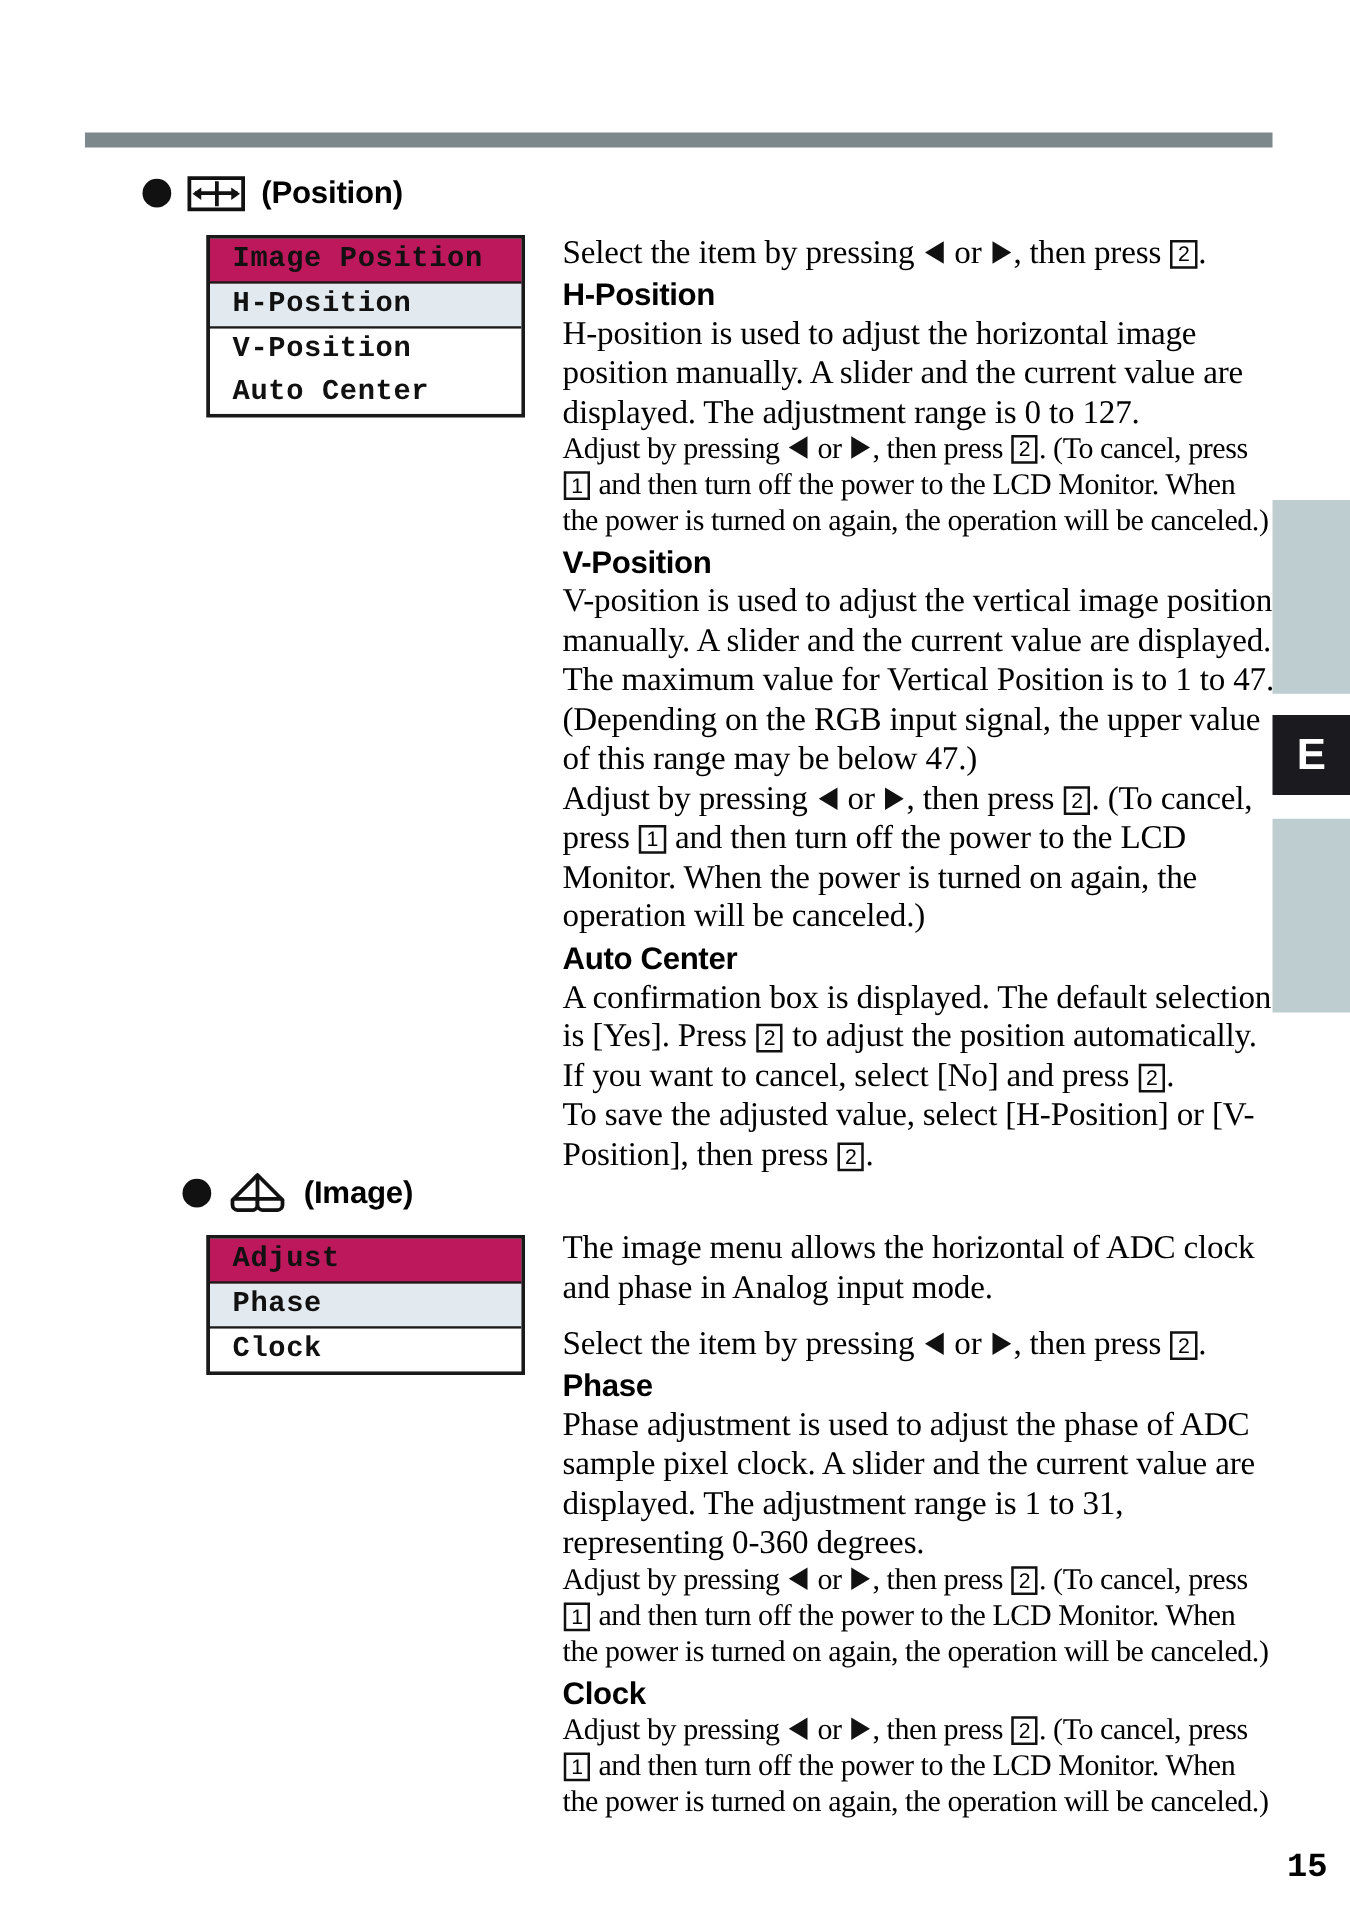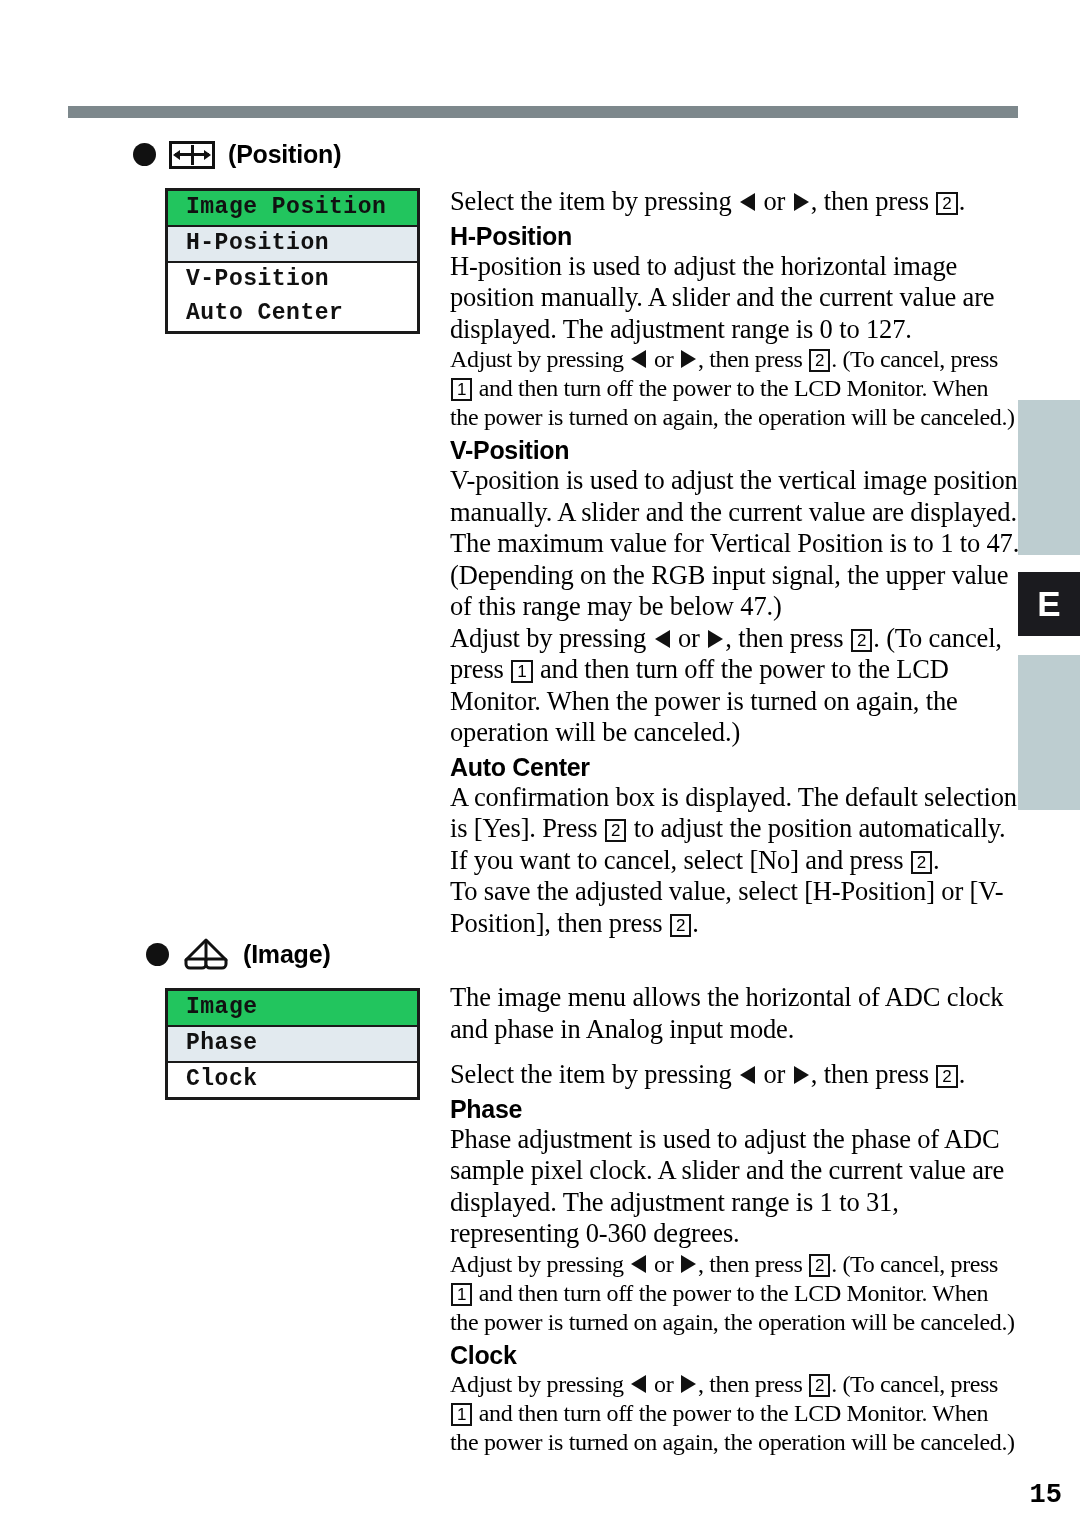--- a/index.html
+++ b/index.html
@@ -130,21 +130,21 @@
   .osd-row {
     font-family: "Liberation Mono", monospace;
     font-weight: bold;
     font-size: 23px;
     line-height: 31px;
     padding: 1px 0 2px 18px;
     letter-spacing: 0.5px;
     color: #111;
     white-space: pre;
   }
-  .osd-row.title   { background: #22c55e; border-bottom: 2px solid #1a1a1a; }
+  .osd-row.title   { background: #be185d; border-bottom: 2px solid #1a1a1a; }
   .osd-row.sel     { background: #e2eaef; border-bottom: 2px solid #1a1a1a; }
   .osd-row.plain   { background: #ffffff; }
 
   
   .col {
     position: absolute;
     left: 450px;
     width: 570px;
   }
   p.body {
@@ -203,21 +203,21 @@
 </style>
 </head>
 <body>
 
 <div class="top-rule"></div>
 
 <div class="edge-tab edge-tab-1"></div>
 <div class="edge-tab-e">E</div>
 <div class="edge-tab edge-tab-2"></div>
 
-<div class="sec-head" style="left:133px; top:140px;">
+<div class="sec-head" style="left:114px; top:140px;">
   <span class="bullet"></span>
   <span class="icon-position">
     <span class="hbar"></span>
       <span class="vbar"></span>
     <span class="ar ar-l"></span>
       <span class="ar ar-r"></span>
   </span>
   <span class="sec-label">(Position)</span>
 </div>
 
@@ -254,21 +254,21 @@
       <path d="M24 2 L44 22 L4 22 Z" fill="none" stroke="#111" stroke-width="3" stroke-linejoin="round"></path>
       <path d="M24 2 L24 22" fill="none" stroke="#111" stroke-width="3"></path>
       <path d="M6 21 h16 a2 2 0 0 1 2 2 v3 a4 4 0 0 1 -4 4 h-12 a4 4 0 0 1 -4 -4 v-3 a2 2 0 0 1 2 -2 z" fill="#fff" stroke="#111" stroke-width="3"></path>
       <path d="M26 21 h16 a2 2 0 0 1 2 2 v3 a4 4 0 0 1 -4 4 h-12 a4 4 0 0 1 -4 -4 v-3 a2 2 0 0 1 2 -2 z" fill="#fff" stroke="#111" stroke-width="3"></path>
     </svg>
   </span>
   <span class="sec-label">(Image)</span>
 </div>
 
 <div class="osd" style="left:165px; top:988px;">
-  <div class="osd-row title">Image</div>
+  <div class="osd-row title">Adjust</div>
   <div class="osd-row sel">Phase</div>
   <div class="osd-row plain">Clock</div>
 </div>
 
 <div class="col" style="top:982px;">
 
   <p class="body">The image menu allows the horizontal of ADC clock and phase in Analog input mode.</p>
   <div class="gap"></div>
 
   <p class="body"><span>Select the item by pressing </span><span class="tri tri-l"></span><span> or </span><span class="tri tri-r"></span><span>, then press </span><span class="keybox">2</span><span>.</span></p>

